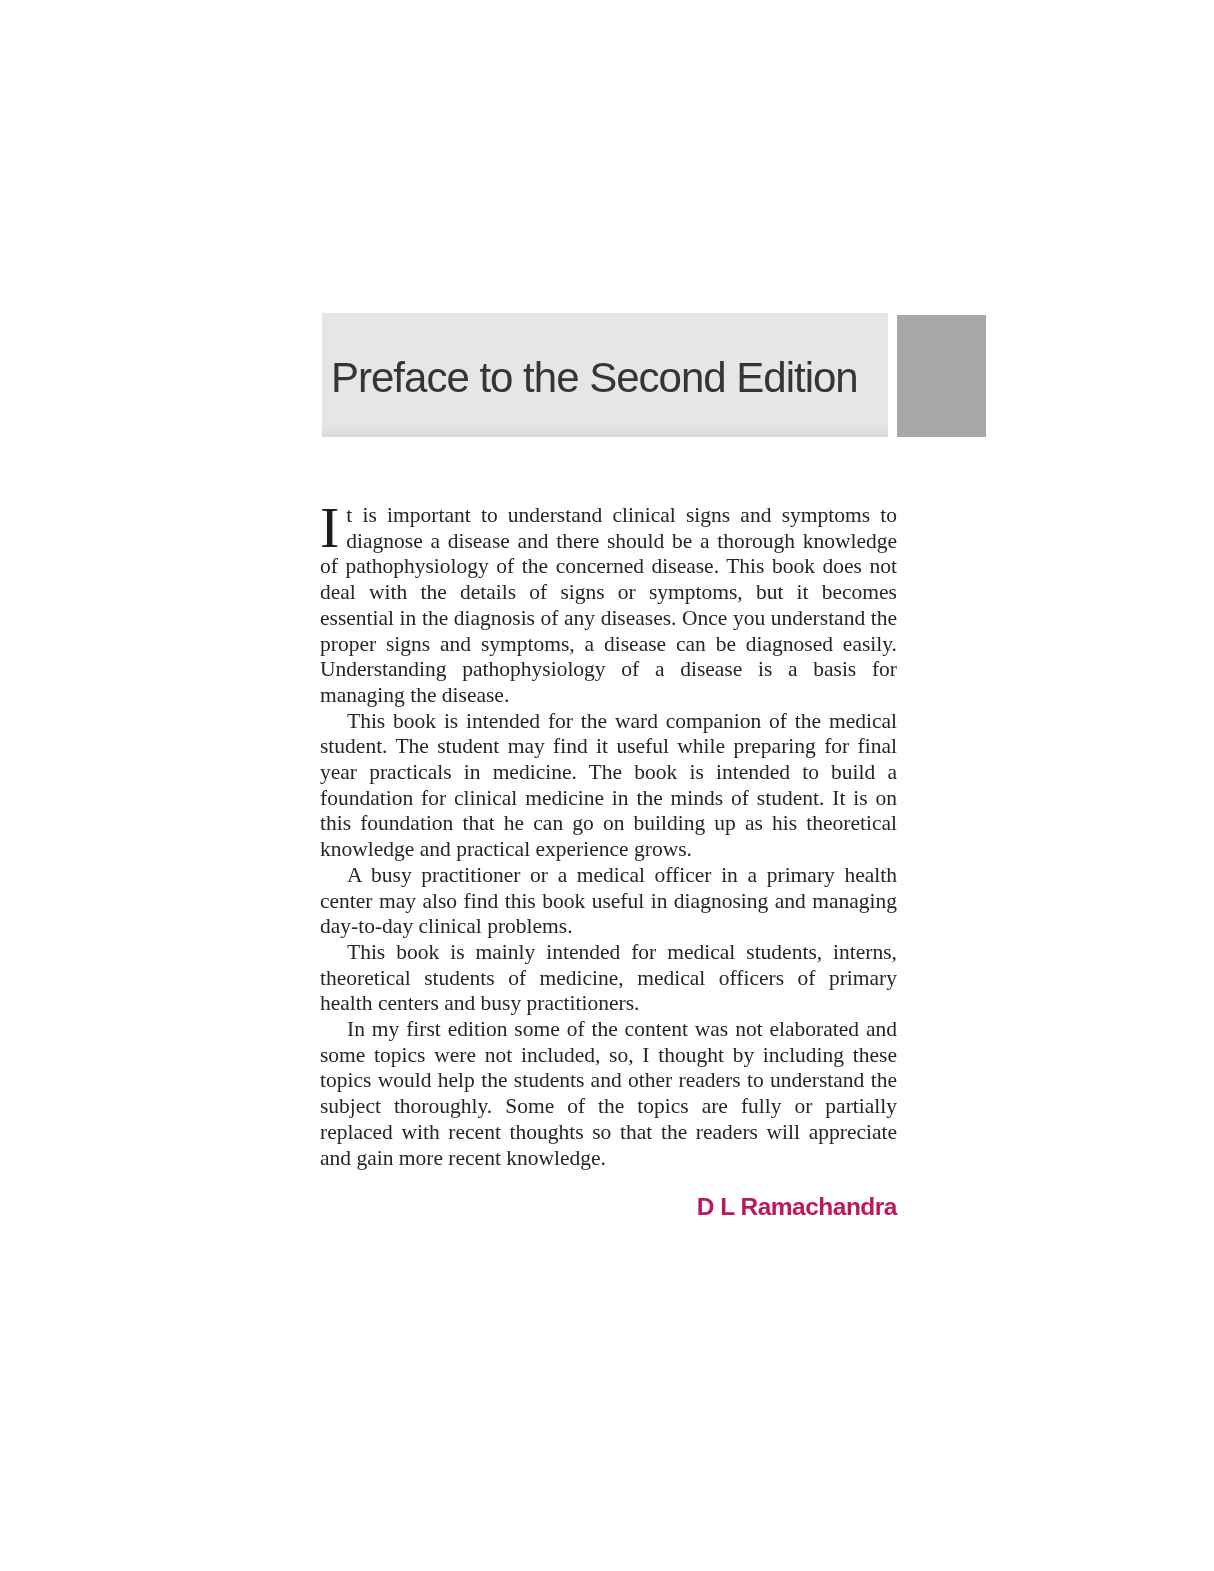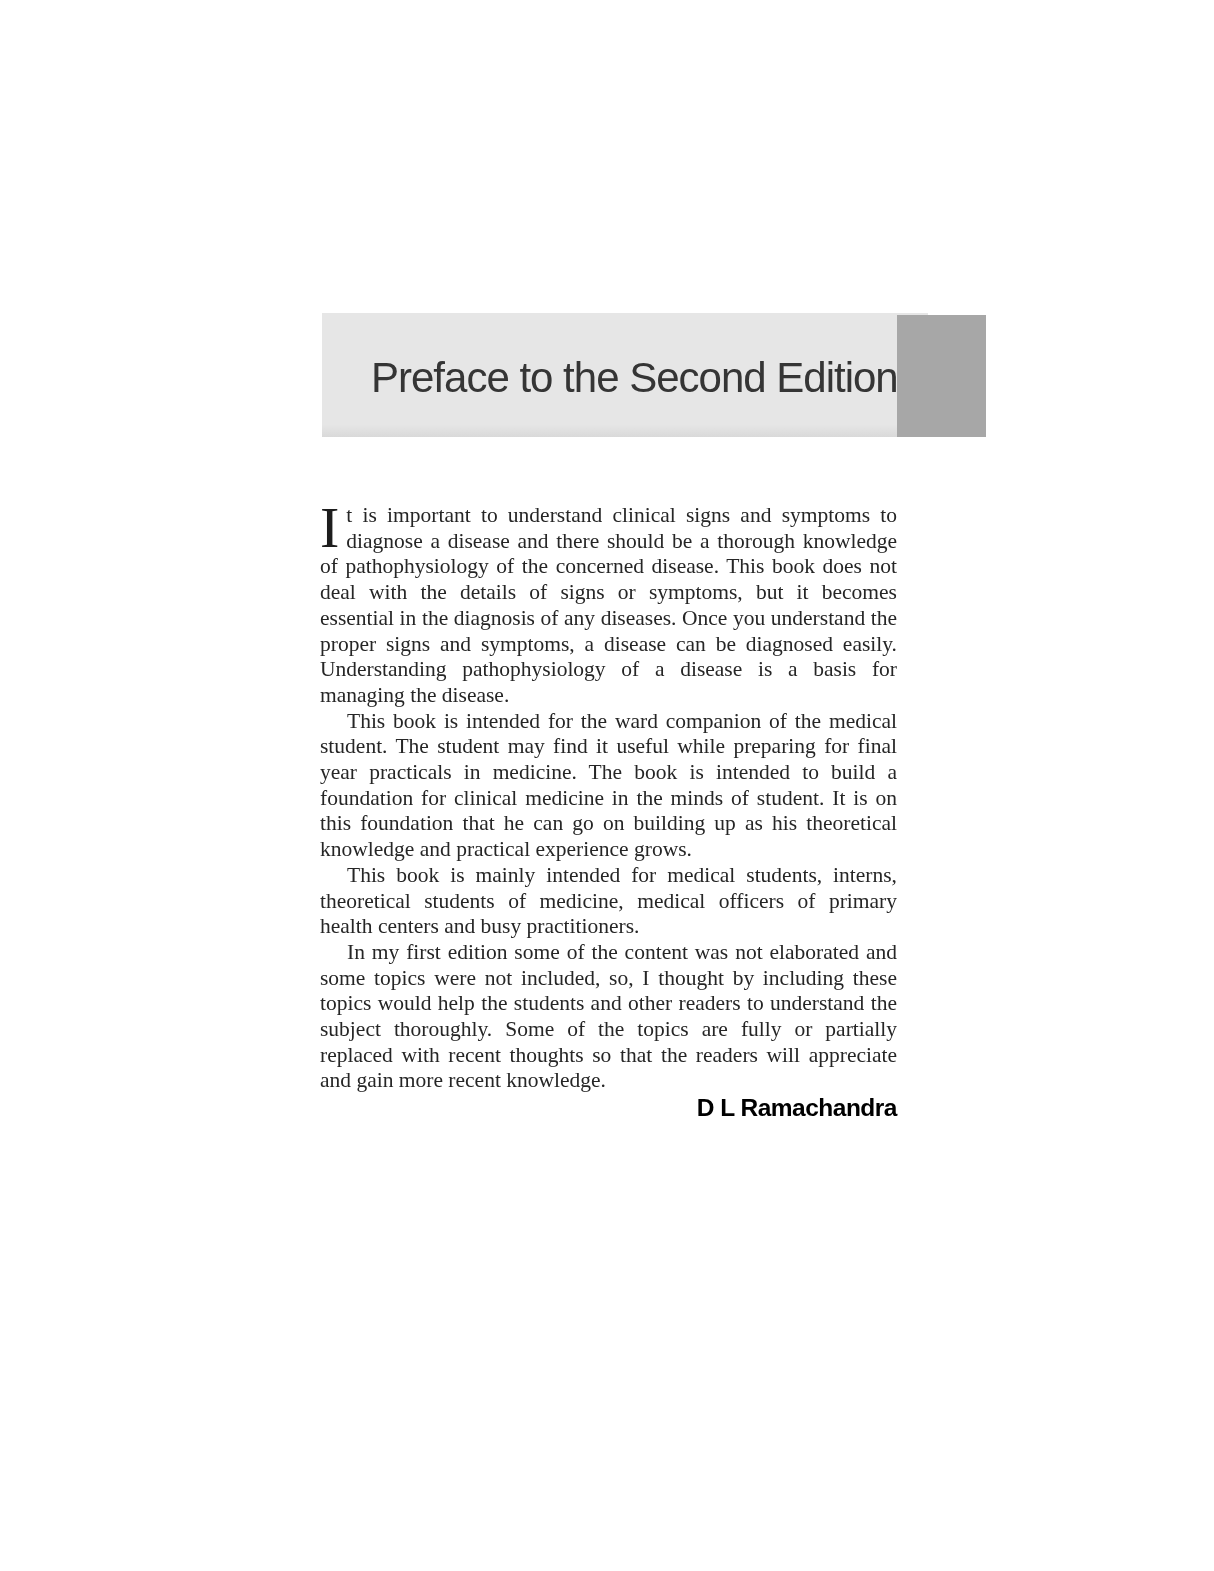--- a/index.html
+++ b/index.html
@@ -17,21 +17,20 @@
   }
   .banner {
     position: absolute;
     left: 322px;
     top: 313px;
     width: 566px;
     height: 124px;
     background: linear-gradient(#e6e6e6 0%, #e6e6e6 90%, #d9d9d9 100%);
     display: flex;
     align-items: center;
-    padding-left: 40px;
   }
   .banner-title {
     margin: 0;
     padding: 6px 0 0 9px;
     font-family: "Liberation Sans", sans-serif;
     font-weight: 400;
     font-size: 42px;
     letter-spacing: -1px;
     color: #353535;
     white-space: nowrap;
@@ -61,45 +60,47 @@
     text-indent: 27px;
   }
   .dropcap {
     float: left;
     font-size: 58px;
     line-height: 46px;
     padding: 2px 7px 0 0;
     color: #1d1d1d;
   }
   .author {
+    margin-top: 22px;
     text-align: right;
     font-family: "Liberation Sans", sans-serif;
     font-weight: bold;
     font-size: 24.5px;
     letter-spacing: -0.5px;
-    color: #000000;
+    color: #be185d;
   }
 </style>
 </head>
 <body>
 
 <div class="page">
 
   <div class="banner">
     <h1 class="banner-title">Preface to the Second Edition</h1>
   </div>
 
   <div class="accent-block"></div>
 
   <div class="content">
 
     <p class="para"><span class="dropcap">I</span><span>t is important to understand clinical signs and symptoms to diagnose a disease and there should be a thorough knowledge of pathophysiology of the concerned disease. This book does not deal with the details of signs or symptoms, but it becomes essential in the diagnosis of any diseases. Once you understand the proper signs and symptoms, a disease can be diagnosed easily. Understanding pathophysiology of a disease is a basis for managing the disease.</span></p>
 
     <p class="para indent">This book is intended for the ward companion of the medical student. The student may find it useful while preparing for final year practicals in medicine. The book is intended to build a foundation for clinical medicine in the minds of student. It is on this foundation that he can go on building up as his theoretical knowledge and practical experience grows.</p>
 
+    <p class="para indent">A busy practitioner or a medical officer in a primary health center may also find this book useful in diagnosing and managing day-to-day clinical problems.</p>
 
     <p class="para indent">This book is mainly intended for medical students, interns, theoretical students of medicine, medical officers of primary health centers and busy practitioners.</p>
 
     <p class="para indent">In my first edition some of the content was not elaborated and some topics were not included, so, I thought by including these topics would help the students and other readers to understand the subject thoroughly. Some of the topics are fully or partially replaced with recent thoughts so that the readers will appreciate and gain more recent knowledge.</p>
 
     <div class="author">D L Ramachandra</div>
 
   </div>
 
 </div>

